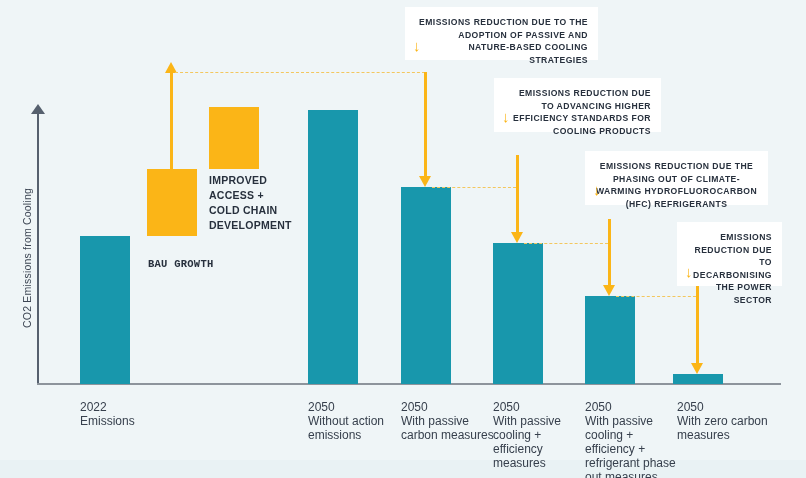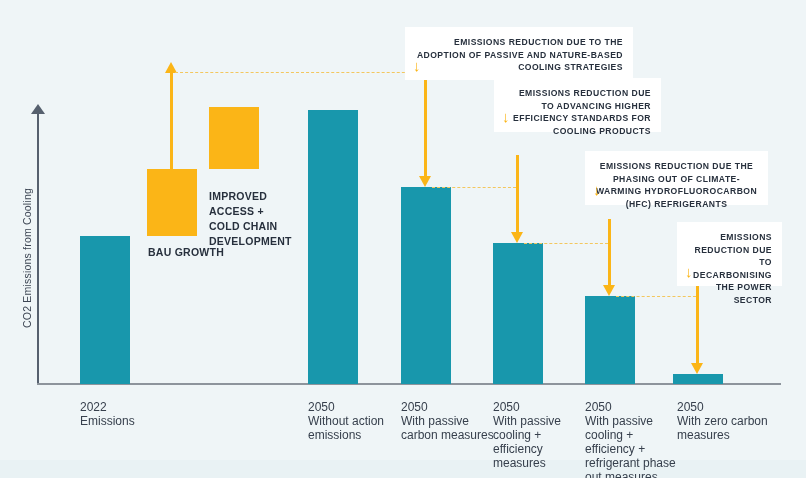--- a/index.html
+++ b/index.html
@@ -72,23 +72,23 @@
   <div class="bar teal" style="left:493px;top:243px;width:50px;height:141px;"></div>
 
   <div class="bar teal" style="left:585px;top:296px;width:50px;height:88px;"></div>
 
   <div class="bar teal" style="left:673px;top:374px;width:50px;height:10px;"></div>
 
   <div class="bar orange" style="left:147px;top:169px;width:50px;height:67px;"></div>
 
   <div class="bar orange" style="left:209px;top:107px;width:50px;height:62px;"></div>
 
-  <div class="inlabel" style="left:148px;top:245px;">BAU GROWTH</div>
+  <div class="inlabel" style="left:148px;top:257px;font-family:Liberation Mono, monospace;">BAU GROWTH</div>
 
-  <div class="inlabel" style="left:209px;top:173px;width:90px;margin-top:16px;">
+  <div class="inlabel" style="left:209px;top:173px;width:90px;">
     <div>IMPROVED</div>
     <div>ACCESS +</div>
     <div>COLD CHAIN</div>
     <div>DEVELOPMENT</div>
   </div>
 
   <div class="vline" style="left:170px;top:72px;height:97px;"></div>
   <div class="arrow-up" style="left:165px;top:62px;"></div>
   <div class="dash" style="left:175px;top:72px;width:250px;"></div>
 
@@ -101,21 +101,21 @@
   <div class="dash" style="left:524px;top:243px;width:84px;"></div>
 
   <div class="vline" style="left:608px;top:219px;height:66px;"></div>
   <div class="arrow-down" style="left:603px;top:285px;"></div>
   <div class="dash" style="left:616px;top:296px;width:80px;"></div>
 
   <div class="vline" style="left:696px;top:286px;height:77px;"></div>
   <div class="arrow-down" style="left:691px;top:363px;"></div>
 
 
-  <div class="callout" style="left:405px;top:7px;width:228px;height:53px;text-align:right;margin-top:20px;">
+  <div class="callout" style="left:405px;top:7px;width:193px;height:53px;text-align:right;">
     <div class="txt">EMISSIONS REDUCTION DUE TO THE ADOPTION OF PASSIVE AND NATURE-BASED COOLING STRATEGIES</div>
     <div class="arrowglyph" style="left:8px;top:31px;">↓</div>
   </div>
 
   <div class="callout" style="left:494px;top:78px;width:167px;height:54px;text-align:right;">
     <div class="txt">EMISSIONS REDUCTION DUE TO ADVANCING  HIGHER EFFICIENCY STANDARDS FOR COOLING PRODUCTS</div>
     <div class="arrowglyph" style="left:8px;top:31px;">↓</div>
   </div>
 
   <div class="callout" style="left:585px;top:151px;width:183px;height:54px;text-align:center;">

